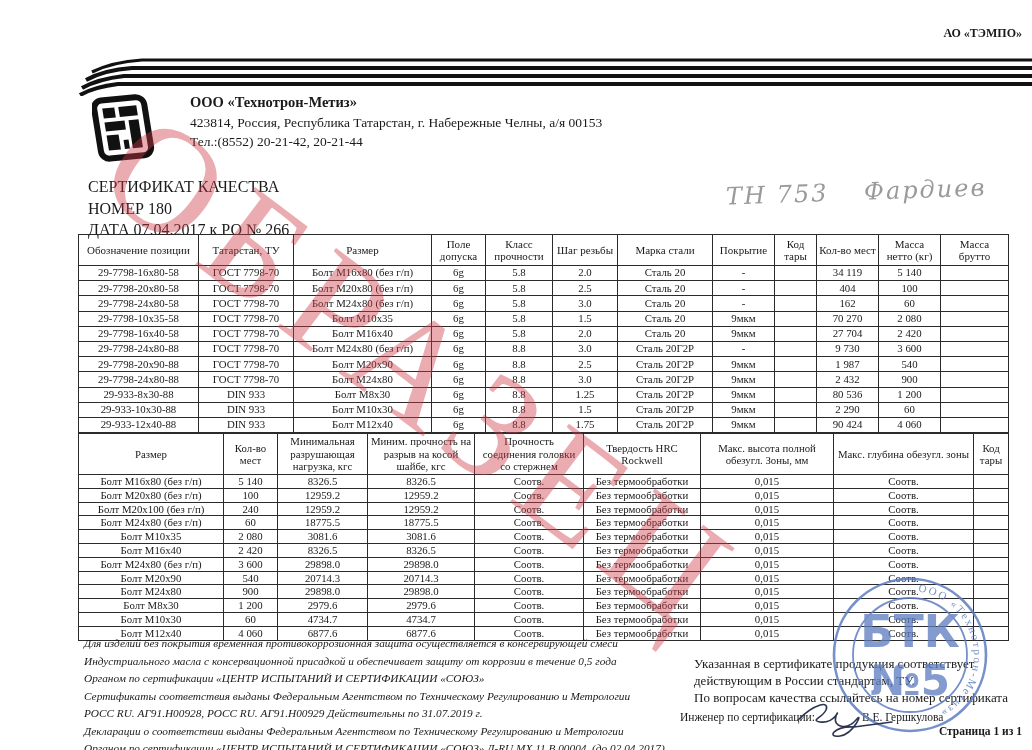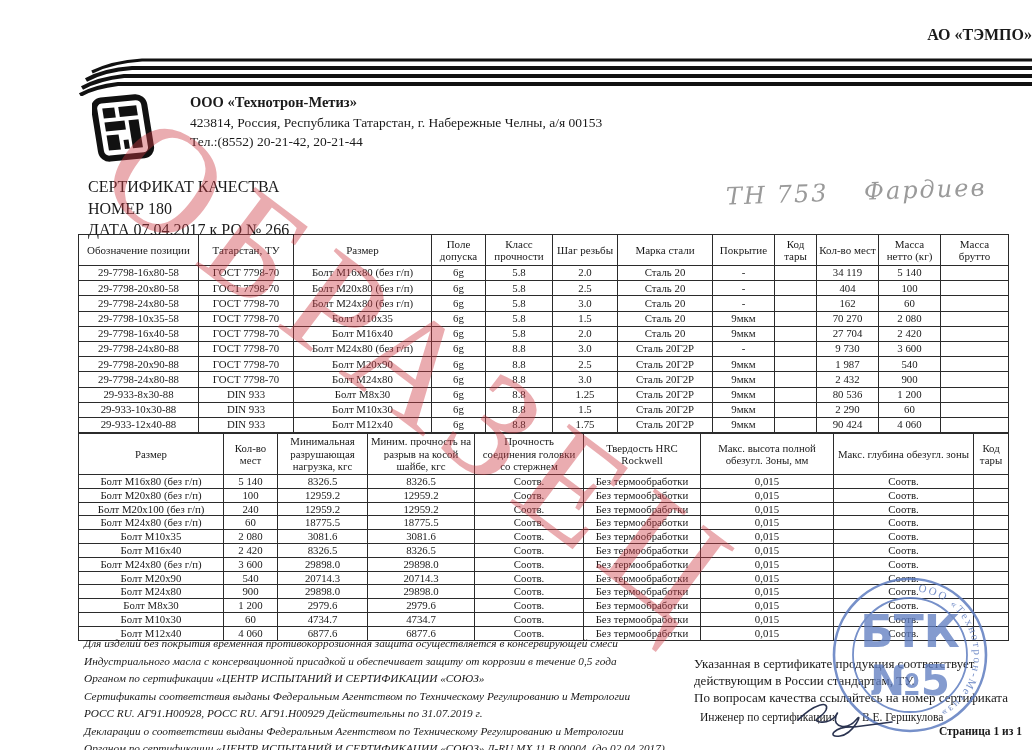--- a/index.html
+++ b/index.html
@@ -1,21 +1,21 @@
 <!DOCTYPE html>
 <html><head>
 <meta charset="utf-8">
 <style>
   html,body{margin:0;padding:0;background:#e8e8e8;}
   .page{position:relative;width:1032px;height:750px;background:#ffffff;overflow:hidden;
         font-family:"Liberation Serif","DejaVu Serif",serif;color:#1a1a1a;margin:0 auto;}
   .abs{position:absolute;}
 
   
-  .org-top{right:0;top:26px;font-weight:bold;font-size:16px;}
+  .org-top{right:10px;top:26px;font-weight:bold;font-size:12px;}
 
   
   .swoosh{left:78px;top:56px;}
 
   
   .logo{left:92px;top:88px;}
 
   
   .company{left:190px;top:92px;font-size:13.5px;line-height:1.42;}
   .company .name{font-weight:bold;font-size:14.5px;}
@@ -41,21 +41,21 @@
   .tbl2 th{font-size:10.8px;font-weight:normal;height:40px;line-height:1.15;}
   .tbl2 td{font-size:10.8px;height:12.8px;line-height:1.0;}
 
   
   .footnotes{left:80px;top:633px;font-size:11.3px;line-height:1.2;white-space:nowrap;}
   .footnotes .fline{margin:4px;font-style:italic;}
   .footnotes .fline:nth-child(3),.footnotes .fline:nth-child(6){margin-top:3px;}
 
   
   .rightblock{left:694px;top:656px;font-size:13px;line-height:1.3;white-space:nowrap;}
-  .sigrow{left:700px;top:711px;font-size:11.5px;white-space:nowrap;}
+  .sigrow{left:680px;top:711px;font-size:11.5px;white-space:nowrap;}
   .signame{left:862px;top:711px;font-size:11.5px;white-space:nowrap;}
   .pagenum{right:10px;top:725px;font-size:11.5px;font-weight:bold;}
 
   
   .watermark{left:175px;top:78px;transform:rotate(37deg);transform-origin:0 0;
              font-size:150px;letter-spacing:16px;font-family:"Liberation Serif",serif;
              white-space:nowrap;z-index:5;pointer-events:none;}
 
   
   .stamp{left:826px;top:575px;z-index:6;opacity:.85;}

